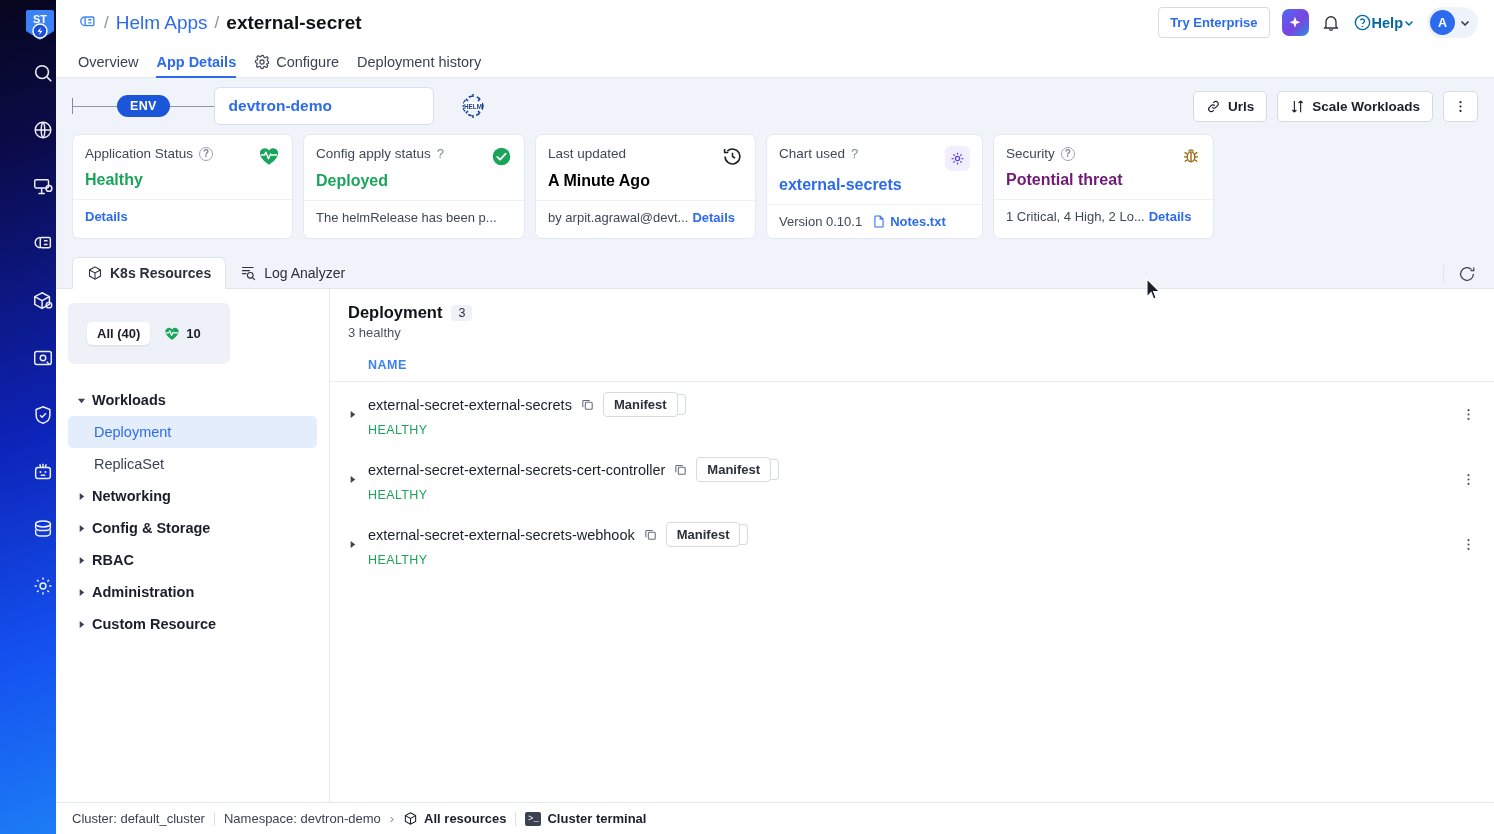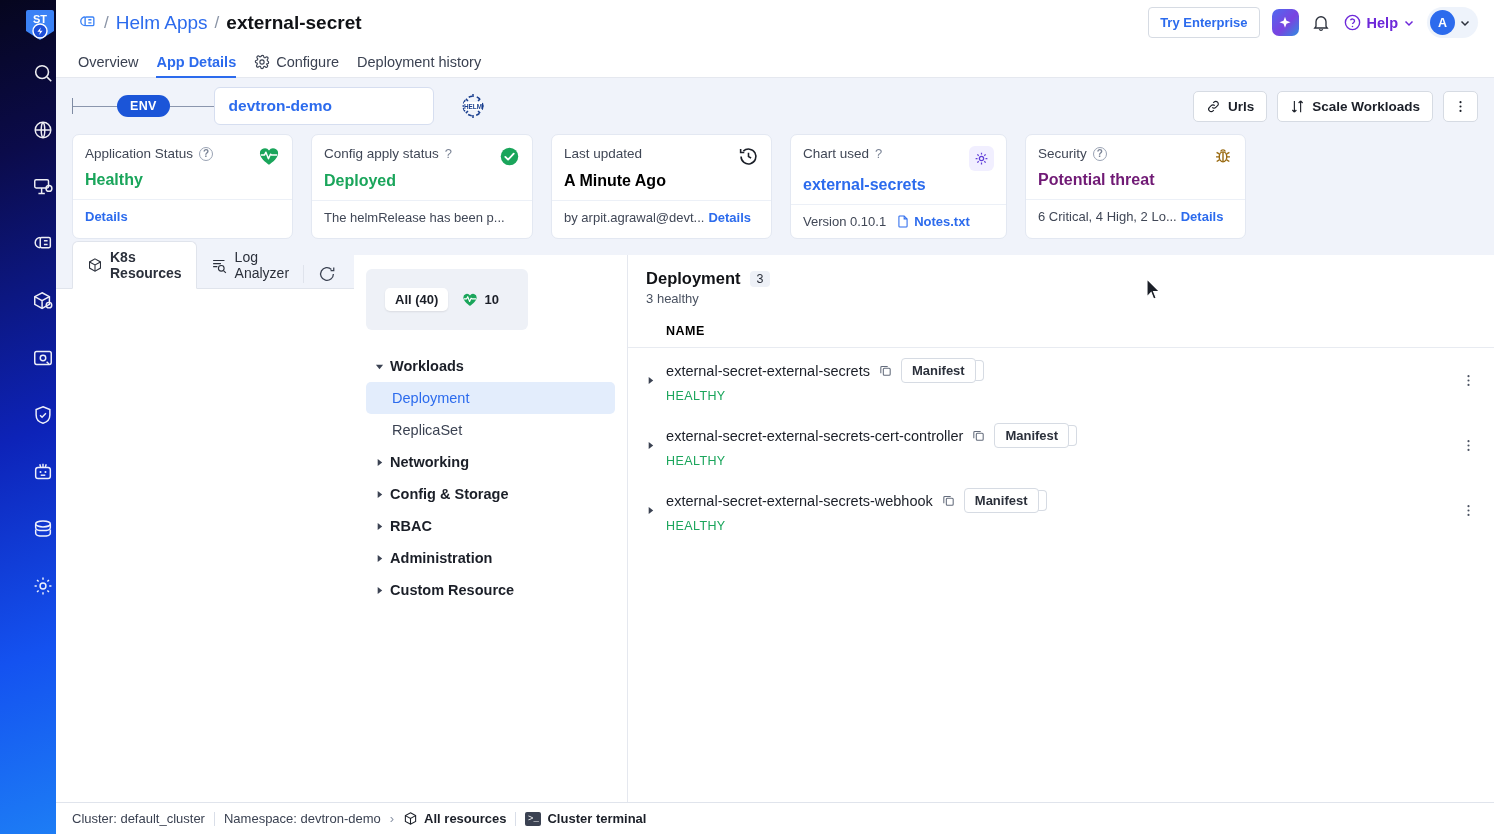--- a/index.html
+++ b/index.html
@@ -48,21 +48,21 @@
   }
   .ai-orb {
     width: 27px; height: 27px; border-radius: 7px;
     background: linear-gradient(135deg, #4f6bf0 0%, #7a43e0 55%, #2f8de0 100%);
     display: flex; align-items: center; justify-content: center; color: #fff;
     cursor: pointer;
   }
   .ico-btn { display: flex; align-items: center; justify-content: center;
     color: #2b303b; cursor: pointer; }
   .help {
-    display: flex; align-items: center; gap: 5px; color: #6d28d9;
+    display: flex; align-items: center; color: #0369a1;
     font-size: 14.5px; font-weight: bold; cursor: pointer;
   }
   .avatar-wrap {
     display: flex; align-items: center; gap: 4px; background: #eef3fb;
     border-radius: 999px; padding: 3px 7px 3px 3px; cursor: pointer;
   }
   .avatar {
     width: 25px; height: 25px; border-radius: 50%; background: #2c6bed;
     color: #fff; font-size: 12.5px; font-weight: bold;
     display: flex; align-items: center; justify-content: center;
@@ -104,21 +104,21 @@
   .obtn {
     display: flex; align-items: center; gap: 7px; background: #fff;
     border: 1px solid #d6dbe3; border-radius: 5px; padding: 7px 12px;
     font-size: 13.5px; color: #1b1f28; font-weight: bold; cursor: pointer;
     font-family: inherit;
   }
   .obtn.sq { padding: 7px 9px; }
 
   
   .cards {
-    background: #f0f3fa; padding: 0 0 16px 16px; display: flex; gap: 18px;
+    background: #f0f3fa; padding: 0 0 16px 16px; display: flex; gap: 10px;
     flex: 0 0 auto;
   }
   .card {
     background: #fff; border-radius: 7px; border: 1px solid #e3e8f2;
     display: flex; flex-direction: column; overflow: hidden;
   }
   .card.c1 { width: 221px; } .card.c2 { width: 222px; }
   .card.c3 { width: 221px; } .card.c4 { width: 217px; } .card.c5 { width: 221px; }
   .card-top { padding: 11px 12px 10px 12px; }
   .card-hrow { display: flex; align-items: flex-start; }
@@ -140,21 +140,21 @@
   }
   .foot-link { color: #2c6bed; cursor: pointer; font-weight: normal; }
   .foot-link.b { font-weight: bold; }
   .ellip { overflow: hidden; text-overflow: ellipsis; }
   .chip-ico {
     width: 25px; height: 25px; border-radius: 6px; background: #f1efff;
     display: flex; align-items: center; justify-content: center;
   }
 
   
-  .panel { flex: 1; display: flex; flex-direction: row; min-height: 0; background:#fff; }
+  .panel { flex: 1; display: flex; flex-direction: column; min-height: 0; background:#fff; }
   .panel-tabs {
     height: 34px; flex: 0 0 34px; display: flex; align-items: flex-end;
     padding-left: 16px; border-bottom: 1px solid #e0e4ec; background: #f0f3fa;
   }
   .ptab {
     display: flex; align-items: center; gap: 7px; font-size: 14px;
     padding: 7px 14px; border-radius: 6px 6px 0 0; color: #2b303b; cursor: pointer;
   }
   .ptab.active { background: #fff; font-weight: bold; border: 1px solid #e0e4ec; border-bottom-color: #fff; margin-bottom: -1px; }
   .ptab-right { margin-left: auto; display: flex; align-items: center; gap: 14px; padding: 0 18px 5px 0; }
@@ -187,21 +187,21 @@
 
   .rtable { flex: 1; min-width: 0; display: flex; flex-direction: column; }
   .rt-head { padding: 14px 18px 8px 18px; }
   .rt-title { font-size: 16.5px; font-weight: bold; color: #101216; display: flex; align-items: center; gap: 9px; }
   .rt-count {
     background: #eef1f7; border-radius: 4px; font-size: 12.5px; color: #2b303b;
     padding: 1px 7px; font-weight: normal;
   }
   .rt-sub { font-size: 13px; color: #4a5261; margin-top: 3px; }
   .rt-colhead {
-    font-size: 12.5px; font-weight: bold; color: #000000; letter-spacing: .5px;
+    font-size: 12.5px; font-weight: bold; color: #3b82f6; letter-spacing: .5px;
     padding: 10px 18px 9px 38px; border-bottom: 1px solid #e8ebf1;
   }
   .row {
     display: flex; align-items: center; padding: 10px 18px 10px 18px;
     min-height: 62px;
   }
   .row-caret { width: 20px; color: #3b4252; display: flex; align-items: center; }
   .row-main { flex: 1; min-width: 0; }
   .row-l1 { display: flex; align-items: center; gap: 8px; }
   .row-name { font-size: 14.5px; color: #1b1f28; }
@@ -551,21 +551,21 @@
               <svg width="20" height="20" viewBox="0 0 24 24" fill="none" stroke="#9a6b12" stroke-width="1.7">
                 <ellipse cx="12" cy="13" rx="4.5" ry="6"></ellipse>
                 <path d="M12 7.2V19M7.5 9.5L4.3 7.6M16.5 9.5l3.2-1.9M7.5 13H3.6M16.5 13h3.9M7.6 16.6l-3.2 2M16.4 16.6l3.2 2"></path>
                 <path d="M9.2 6.6a3 3 0 0 1 5.6 0"></path>
               </svg>
             </div>
           </div>
           <div class="card-val amber">Potential threat</div>
         </div>
         <div class="card-foot">
-          <span class="ellip">6 Critical, 4 High, 2 Lo...</span>
+          <span class="ellip">1 Critical, 4 High, 2 Lo...</span>
           <span class="foot-link b">Details</span>
         </div>
       </div>
     </div>
 
     <div class="panel">
       <div class="panel-tabs">
         <div class="ptab active">
           <span style="display:flex">
             <svg width="16" height="16" viewBox="0 0 24 24" fill="none" stroke="currentColor" stroke-width="1.6">

